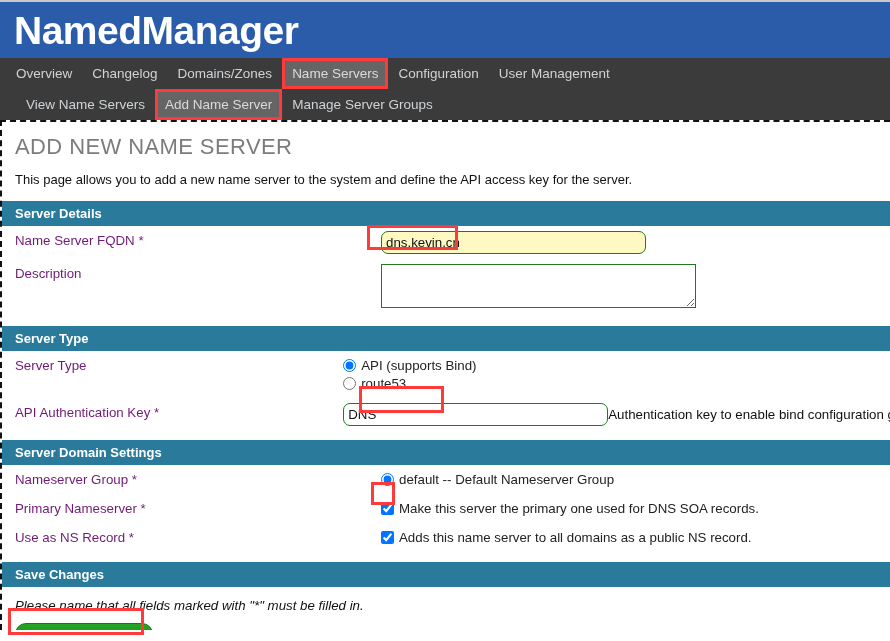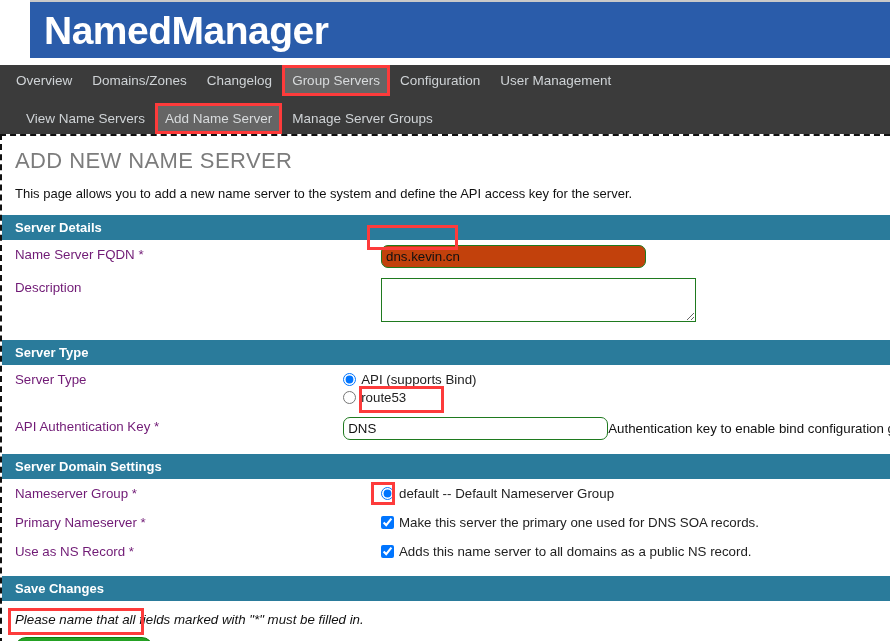--- a/index.html
+++ b/index.html
@@ -23,41 +23,39 @@
 
   
   .header {
     height: 58px;
     background: #2a5caa;
     display: flex;
     align-items: center;
     padding-left: 14px;
     box-sizing: border-box;
     border-top: 2px solid #c9c9c9;
-    margin-left: 30px;
   }
   .header-title {
     color: #ffffff;
     font-size: 39px;
     font-weight: bold;
     letter-spacing: -0.5px;
     line-height: 1;
   }
 
   
   .nav {
     background: #3b3b3b;
     padding: 0;
     box-sizing: border-box;
   }
   .nav-row {
     display: flex;
     align-items: stretch;
     height: 31px;
-    margin-top: 7px;
   }
   .nav-row.primary { padding-left: 6px; }
   .nav-row.secondary { padding-left: 16px; }
   .nav-item {
     display: flex;
     align-items: center;
     padding: 0 10px;
     color: #cfd3d6;
     font-size: 13.5px;
     white-space: nowrap;
@@ -131,21 +129,21 @@
   .val-cell {
     padding-top: 5px !important;
     padding-bottom: 5px !important;
   }
 
   .txt-input {
     width: 255px;
     height: 19px;
     border: 1px solid #1f7a1f;
     border-radius: 7px;
-    background: #c2410c;
+    background: #fef9c3;
     font-family: "Liberation Sans", sans-serif;
     font-size: 13.3px;
     color: #111;
     padding: 1px 4px;
     box-sizing: content-box;
     outline: none;
   }
   .txt-input.plain { background: #ffffff; }
   .ta-input {
     width: 305px;
@@ -216,23 +214,23 @@
 
 <div id="app">
 
   <div class="header">
     <div class="header-title">NamedManager</div>
   </div>
 
   <div class="nav">
     <div class="nav-row primary">
       <div class="nav-item">Overview</div>
+      <div class="nav-item">Changelog</div>
       <div class="nav-item">Domains/Zones</div>
-      <div class="nav-item">Changelog</div>
-      <div class="nav-item active boxed">Group Servers</div>
+      <div class="nav-item active boxed">Name Servers</div>
       <div class="nav-item">Configuration</div>
       <div class="nav-item">User Management</div>
     </div>
     <div class="nav-row secondary">
       <div class="nav-item">View Name Servers</div>
       <div class="nav-item active boxed">Add Name Server</div>
       <div class="nav-item">Manage Server Groups</div>
     </div>
   </div>
 

